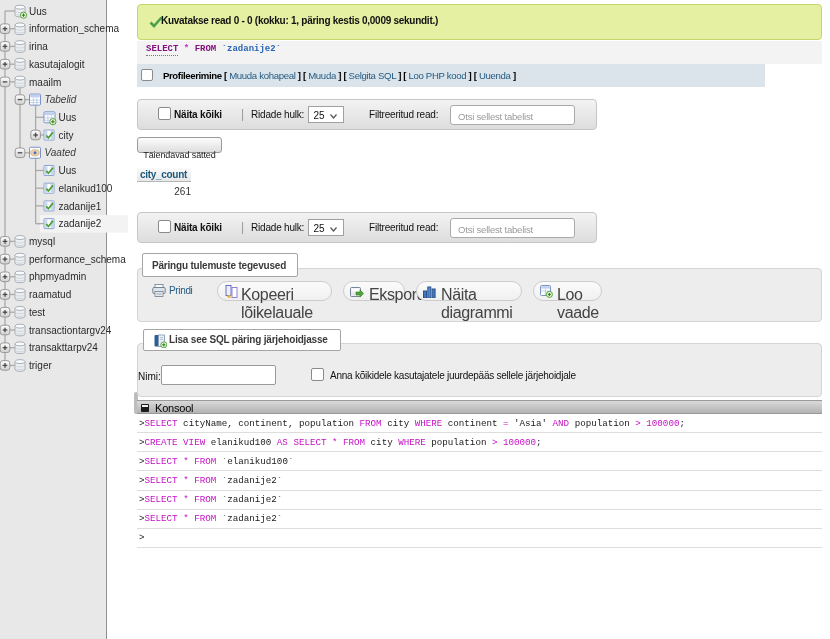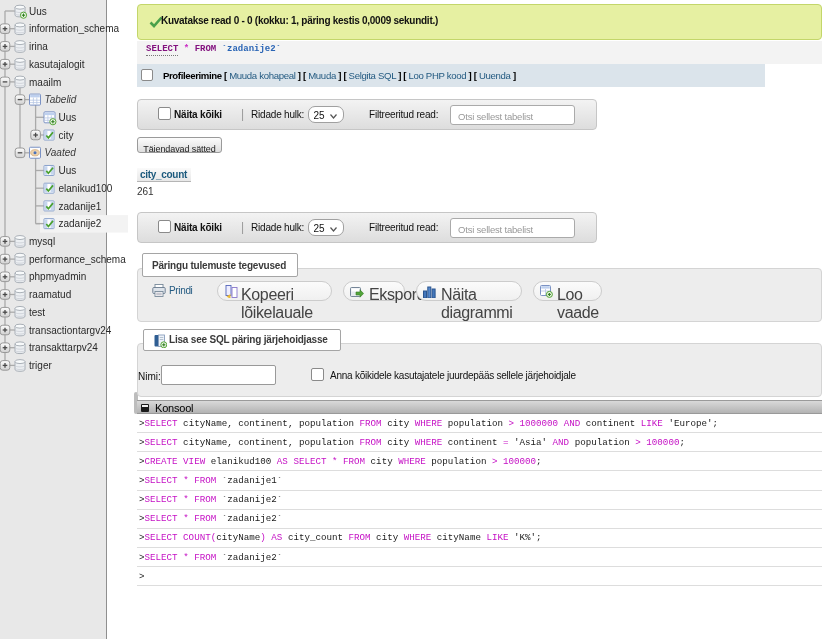--- a/index.html
+++ b/index.html
@@ -24,29 +24,29 @@
 #prof b{letter-spacing:-0.38px}
 a{color:#235a81;text-decoration:none}
 
 .tbar{left:137px;width:460px;height:31px;background:linear-gradient(#f3f3f3,#dddddd);border:1px solid #c6c6c6;border-radius:4px}
 #tb1{top:99px}#tb2{top:212px}
 .cb{width:13px;height:13px;background:#fff;border:1px solid #8a8a8a;border-radius:2px;display:inline-block}
 .tbar .cb{position:absolute;left:20px;top:7px}
 .tbar .lab1{position:absolute;left:36px;top:9px;font-size:10px;font-weight:bold;letter-spacing:-0.2px;color:#111}
 .tbar .sep{position:absolute;left:103px;top:7px;color:#999;font-size:12px}
 .tbar .lab2{position:absolute;left:113px;top:9px;font-size:10px;color:#111;letter-spacing:-0.2px}
-.tbar .sel{position:absolute;left:170px;top:5.5px;width:36px;height:17.5px;background:#fff;border:1px solid #a0a0a0;border-radius:7px;font-size:10px;color:#111;padding:3px 0 0 4.5px}
+.tbar .sel{position:absolute;left:170px;top:5.5px;width:36px;height:17.5px;background:#fff;border:1px solid #a0a0a0;border-radius:0;font-size:10px;color:#111;padding:3px 0 0 4.5px}
 .tbar .sel svg{position:absolute;right:6px;top:7px}
 .tbar .lab3{position:absolute;left:231px;top:9px;font-size:10px;color:#111;letter-spacing:-0.2px}
 .tbar .inp{position:absolute;left:312px;top:5px;width:125px;height:19.5px;background:#fff;border:1px solid #aaa;border-radius:3px;font-size:9.5px;color:#999;padding:4.5px 0 0 7px;letter-spacing:-0.2px}
 
-#tsbtn{left:137px;top:137px;width:85px;height:16px;background:linear-gradient(#fcfcfc,#dedede);border:1px solid #9a9a9a;border-radius:3px;font-size:9px;color:#222;text-align:center;padding-top:6px;letter-spacing:-0.1px}
+#tsbtn{left:137px;top:137px;width:85px;height:16px;background:linear-gradient(#fcfcfc,#dedede);border:1px solid #9a9a9a;border-radius:3px;font-size:9px;color:#222;text-align:center;padding-top:12px;letter-spacing:-0.1px}
 
 #th1{left:137px;top:168px;width:54px;height:14px;background:linear-gradient(#fafafa,#e8e8e8);border-bottom:1px solid #b5b5b5;font-size:10px;font-weight:bold;color:#1c5a7d;padding:1px 0 0 3px;letter-spacing:-0.3px}
-#td1{left:137px;top:185.5px;width:54px;height:13px;font-size:10px;color:#333;text-align:left}
+#td1{left:137px;top:185.5px;width:54px;height:13px;font-size:10px;color:#333;text-align:right}
 
 .fset{left:137px;width:685px;height:52px;background:#ededed;border:1px solid #d4d4d4;border-radius:4px}
 #fs1{top:268px;height:54px}#fs2{top:342.5px;height:54.5px}
 .legend{position:absolute;background:#fff;border:1px solid #a5a5a5;border-radius:2px;height:25px;font-size:10px;font-weight:bold;color:#3a3a3a;letter-spacing:-0.2px}
 #lg1{left:142px;top:253px;width:156px;height:24px;padding:5.5px 0 0 9px}
 #lg2{left:143px;top:329px;width:198px;height:21.5px;padding:4px 0 0 25px}
 #lg2 svg{position:absolute;left:10px;top:4px}
 
 .pill{position:absolute;top:281px;height:20px;border:1px solid #ccc;border-radius:10px;background:linear-gradient(#fbfbfb,#f0f0f0);font-size:16px;color:#444;letter-spacing:-0.35px}
 .pill svg,.plink svg{position:absolute}
@@ -367,22 +367,20 @@
 <span class="abs" id="nimi">Nimi:</span>
 <span class="abs" id="nimiinp"></span>
 <span class="abs cb" id="fs2cb"></span>
 <span class="abs" id="fs2lab">Anna kõikidele kasutajatele juurdepääs sellele järjehoidjale</span>
 
 <div class="abs" id="conshdr">
     <span class="ic"></span>
     <span>Konsool</span>
   </div>
 <div class="abs" id="console">
-    <div class="cline">&gt;<b>SELECT</b> cityName, continent, population <b>FROM</b> city <b>WHERE</b> population <b>&gt;</b> <b>1000000</b> <b>AND</b> continent <b>LIKE</b> 'Europe';</div>
 <div class="cline">&gt;<b>SELECT</b> cityName, continent, population <b>FROM</b> city <b>WHERE</b> continent <b>=</b> 'Asia' <b>AND</b> population <b>&gt;</b> <b>100000</b>;</div>
 <div class="cline">&gt;<b>CREATE VIEW</b> elanikud100 <b>AS SELECT</b> <b>*</b> <b>FROM</b> city <b>WHERE</b> population <b>&gt;</b> <b>100000</b>;</div>
-<div class="cline">&gt;<b>SELECT</b> <b>*</b> <b>FROM</b> `zadanije1`</div>
+<div class="cline">&gt;<b>SELECT</b> <b>*</b> <b>FROM</b> `elanikud100`</div>
 <div class="cline">&gt;<b>SELECT</b> <b>*</b> <b>FROM</b> `zadanije2`</div>
 <div class="cline">&gt;<b>SELECT</b> <b>*</b> <b>FROM</b> `zadanije2`</div>
-<div class="cline">&gt;<b>SELECT COUNT(</b>cityName<b>)</b> <b>AS</b> city_count <b>FROM</b> city <b>WHERE</b> cityName <b>LIKE</b> 'K%';</div>
 <div class="cline">&gt;<b>SELECT</b> <b>*</b> <b>FROM</b> `zadanije2`</div>
 <div class="cline">&gt;</div>
   </div>
 
 </body></html>

